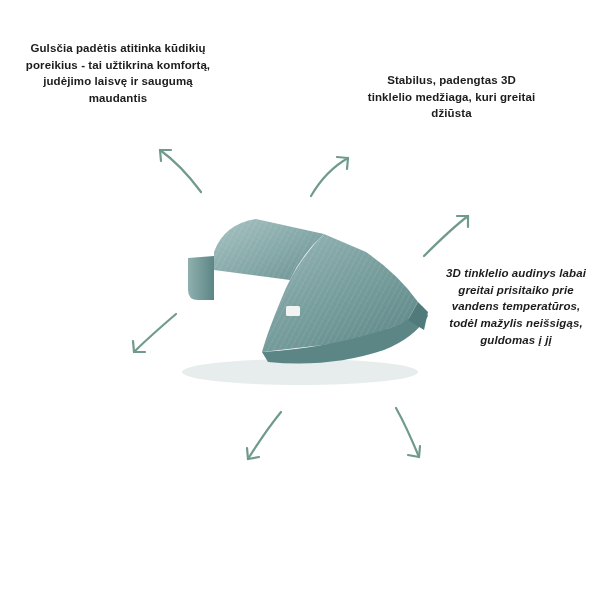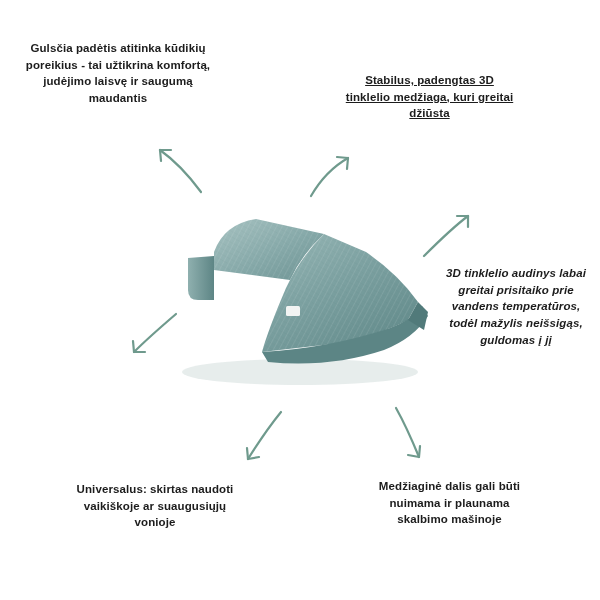--- a/index.html
+++ b/index.html
@@ -38,21 +38,21 @@
   }
   .product-layer {
     position: absolute;
     left: 0;
     top: 0;
     width: 600px;
     height: 600px;
   }
   
   #callout-0 { left: 18px;  top: 40px;  width: 200px; }
-  #callout-1 { left: 342px; top: 72px;  width: 175px; text-decoration: underline; }
+  #callout-1 { left: 364px; top: 72px;  width: 175px; }
   #callout-2 { left: 38px;  top: 242px; width: 130px; }
   #callout-3 { left: 440px; top: 265px; width: 152px; font-style: italic; }
   #callout-4 { left: 75px;  top: 481px; width: 160px; }
   #callout-5 { left: 372px; top: 478px; width: 155px; }
 </style>
 </head>
 <body>
 
 <div id="infographic">
 
@@ -132,16 +132,14 @@
         <path d="M396 408 C405 424 412 440 419 457"></path>
         <path d="M419 457 L408 455"></path>
         <path d="M419 457 L420 446"></path>
       </g>
     </g>
   </svg>
 
   <div class="callout" id="callout-0">Gulsčia padėtis atitinka kūdikių poreikius - tai užtikrina komfortą, judėjimo laisvę ir saugumą maudantis</div>
   <div class="callout" id="callout-1">Stabilus, padengtas 3D tinklelio medžiaga, kuri greitai džiūsta</div>
   <div class="callout" id="callout-3">3D tinklelio audinys labai greitai prisitaiko prie vandens temperatūros, todėl mažylis neišsigąs, guldomas į jį</div>
-  <div class="callout" id="callout-4">Universalus: skirtas naudoti vaikiškoje ar suaugusiųjų vonioje</div>
-  <div class="callout" id="callout-5">Medžiaginė dalis gali būti nuimama ir plaunama skalbimo mašinoje</div>
 
 </div>
 
 </body></html>

